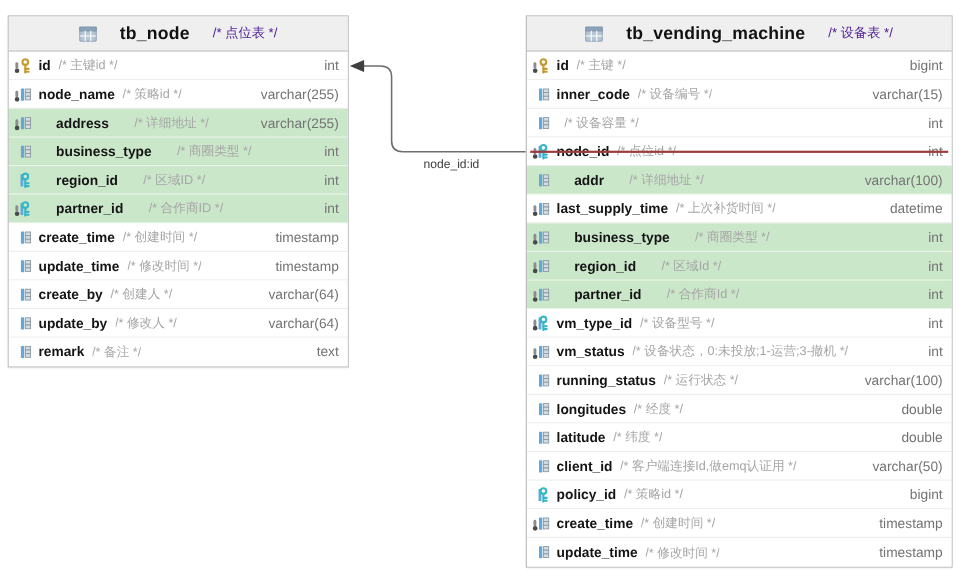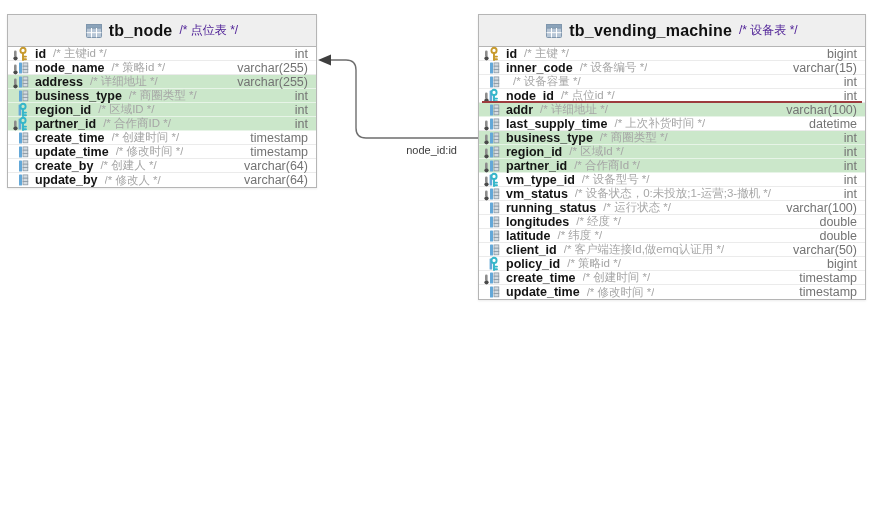--- a/index.html
+++ b/index.html
@@ -3,41 +3,41 @@
 <meta charset="utf-8">
 <style>
   * { box-sizing: border-box; margin: 0; padding: 0; }
   html,body { width:882px; height:531px; background:#ffffff; overflow:hidden;
     font-family:"Liberation Sans", sans-serif; }
   #canvas { position:relative; width:882px; height:531px; background:#fff; }
 
   .table { position:absolute; background:#fff; border:1px solid #b5b5b5;
     box-shadow:0 1px 2px rgba(0,0,0,0.08); }
   .thead { height:32px; background:#efefef; border-bottom:1px solid #b5b5b5;
-    display:flex; align-items:center; justify-content:center; gap:7px; }
+    display:flex; align-items:center; justify-content:center; gap:21px; }
   .tname { font-weight:bold; font-size:16px; color:#111; letter-spacing:0.2px; }
   .tcomment { font-size:12px; color:#4c1d95; }
   .ticon { display:inline-flex; align-items:center; }
 
-  .row { height:14px; display:flex; align-items:center; padding:0 8px 0 5px;
+  .row { height:26px; display:flex; align-items:center; padding:0 8px 0 5px;
     border-bottom:1px solid #ebebeb; position:relative; background:#fff; }
   .row:last-child { border-bottom:none; }
-  .row.hl { border-bottom-color:rgba(255,255,255,0.55); }
+  .row.hl { border-bottom-color:rgba(255,255,255,0.55);gap:16px; }
   .cicon { flex:0 0 17px; margin-right:5px; }
   .cname { font-weight:bold; font-size:12.5px; color:#141414; white-space:nowrap; }
   .ccomment { font-size:11.5px; color:#a6a6a6; margin-left:7px; white-space:nowrap;
     overflow:hidden; }
   .ctype { font-size:12.5px; color:#737373; margin-left:auto; padding-left:8px;
     white-space:nowrap; }
   .strike { position:absolute; left:3px; right:3px; top:12px; height:2px;
     pointer-events:none; }
 
   .overlay { position:absolute; left:0; top:0; pointer-events:none; }
   .rel-label { position:absolute; left:385px; top:144px; width:72px;
-    text-align:right; font-size:11px; color:#3c3c3c; }
+    text-align:left; font-size:11px; color:#3c3c3c; }
 </style>
 </head>
 <body>
 
 <div id="canvas">
 
   <svg class="overlay" width="882" height="531">
     <path d="M478,138 L366,138 Q356,138 356,128 L356,70 Q356,60 346,60 L330,60" fill="none" stroke="#6e6e6e" stroke-width="1.4"></path>
     <polygon points="318,60 331,54.5 331,65.5" fill="#3f3f3f"></polygon>
   </svg>
@@ -191,20 +191,33 @@
             <g fill="#d4dbe1" stroke="#8b98a3" stroke-width="0.8">
               <rect x="10" y="2.9" width="4.8" height="3.3"></rect>
               <rect x="10" y="6.2" width="4.8" height="3.3"></rect>
               <rect x="10" y="9.5" width="4.8" height="3.3"></rect>
             </g>
           </svg>
           <span class="cname">update_by</span>
           <span class="ccomment">/* 修改人 */</span>
           <span class="ctype">varchar(64)</span>
         </div>
+        <div class="row">
+          <svg class="cicon" width="17" height="16" viewBox="0 0 17 16">
+            <rect x="6" y="2.5" width="3" height="11" rx="0.6" fill="#64a8d8"></rect>
+            <g fill="#d4dbe1" stroke="#8b98a3" stroke-width="0.8">
+              <rect x="10" y="2.9" width="4.8" height="3.3"></rect>
+              <rect x="10" y="6.2" width="4.8" height="3.3"></rect>
+              <rect x="10" y="9.5" width="4.8" height="3.3"></rect>
+            </g>
+          </svg>
+          <span class="cname">remark</span>
+          <span class="ccomment">/* 备注 */</span>
+          <span class="ctype">text</span>
+        </div>
       </div>
   </div>
 
   <div class="table" style="left:478px; top:14px; width:388px;">
     <div class="thead">
       <span class="ticon">
         <svg width="16" height="14" viewBox="0 0 16 14">
             <rect x="0.5" y="0.5" width="15" height="13" rx="1" fill="#b7c6d6" stroke="#7f96ad"></rect>
             <rect x="0.5" y="0.5" width="15" height="3.6" fill="#8ba3ba" stroke="#7f96ad"></rect>
             <line x1="5.5" y1="4" x2="5.5" y2="13.5" stroke="#fff"></line>

